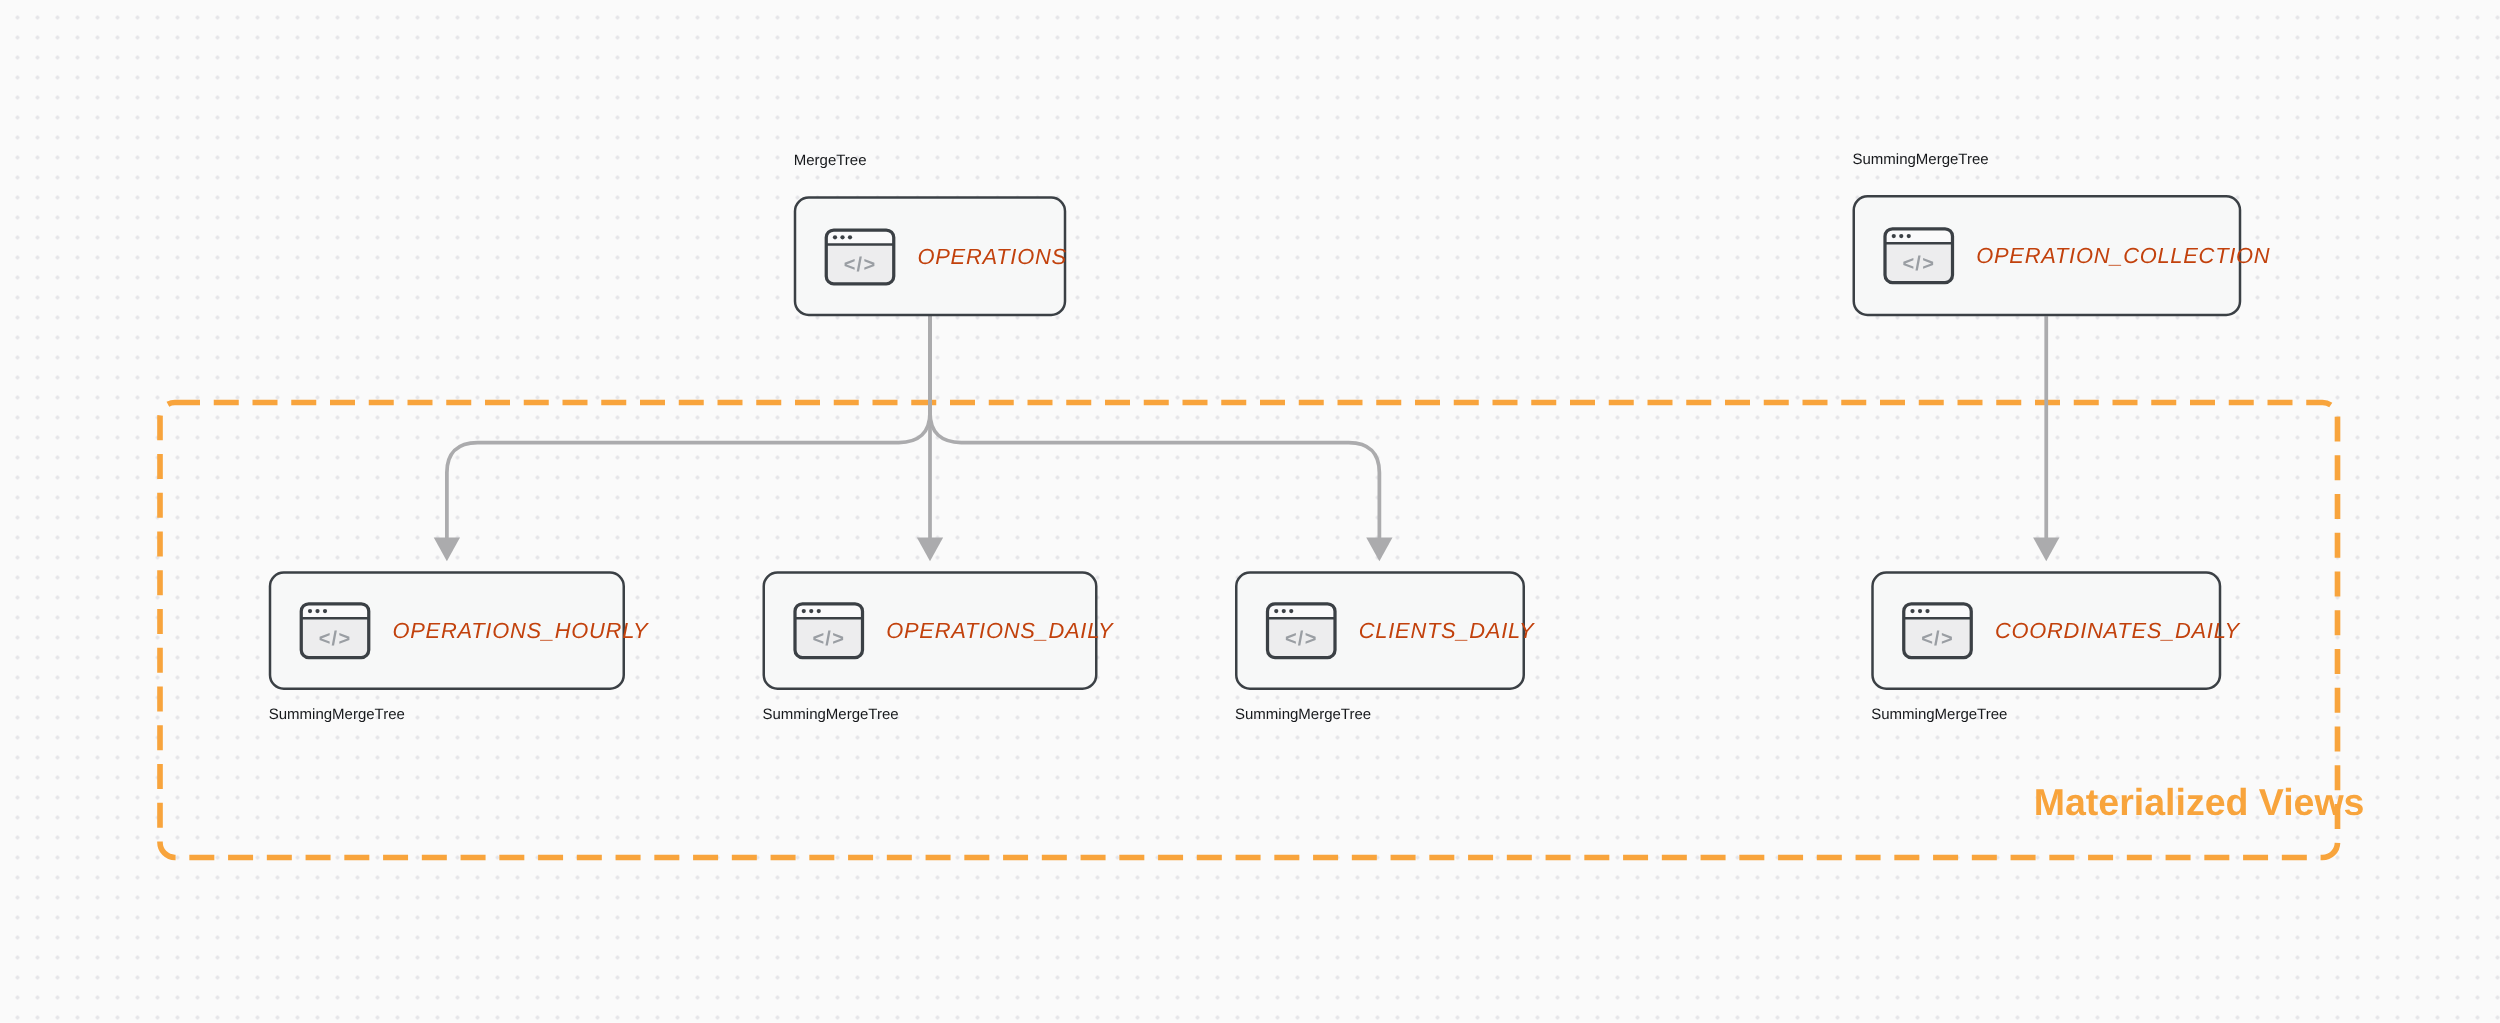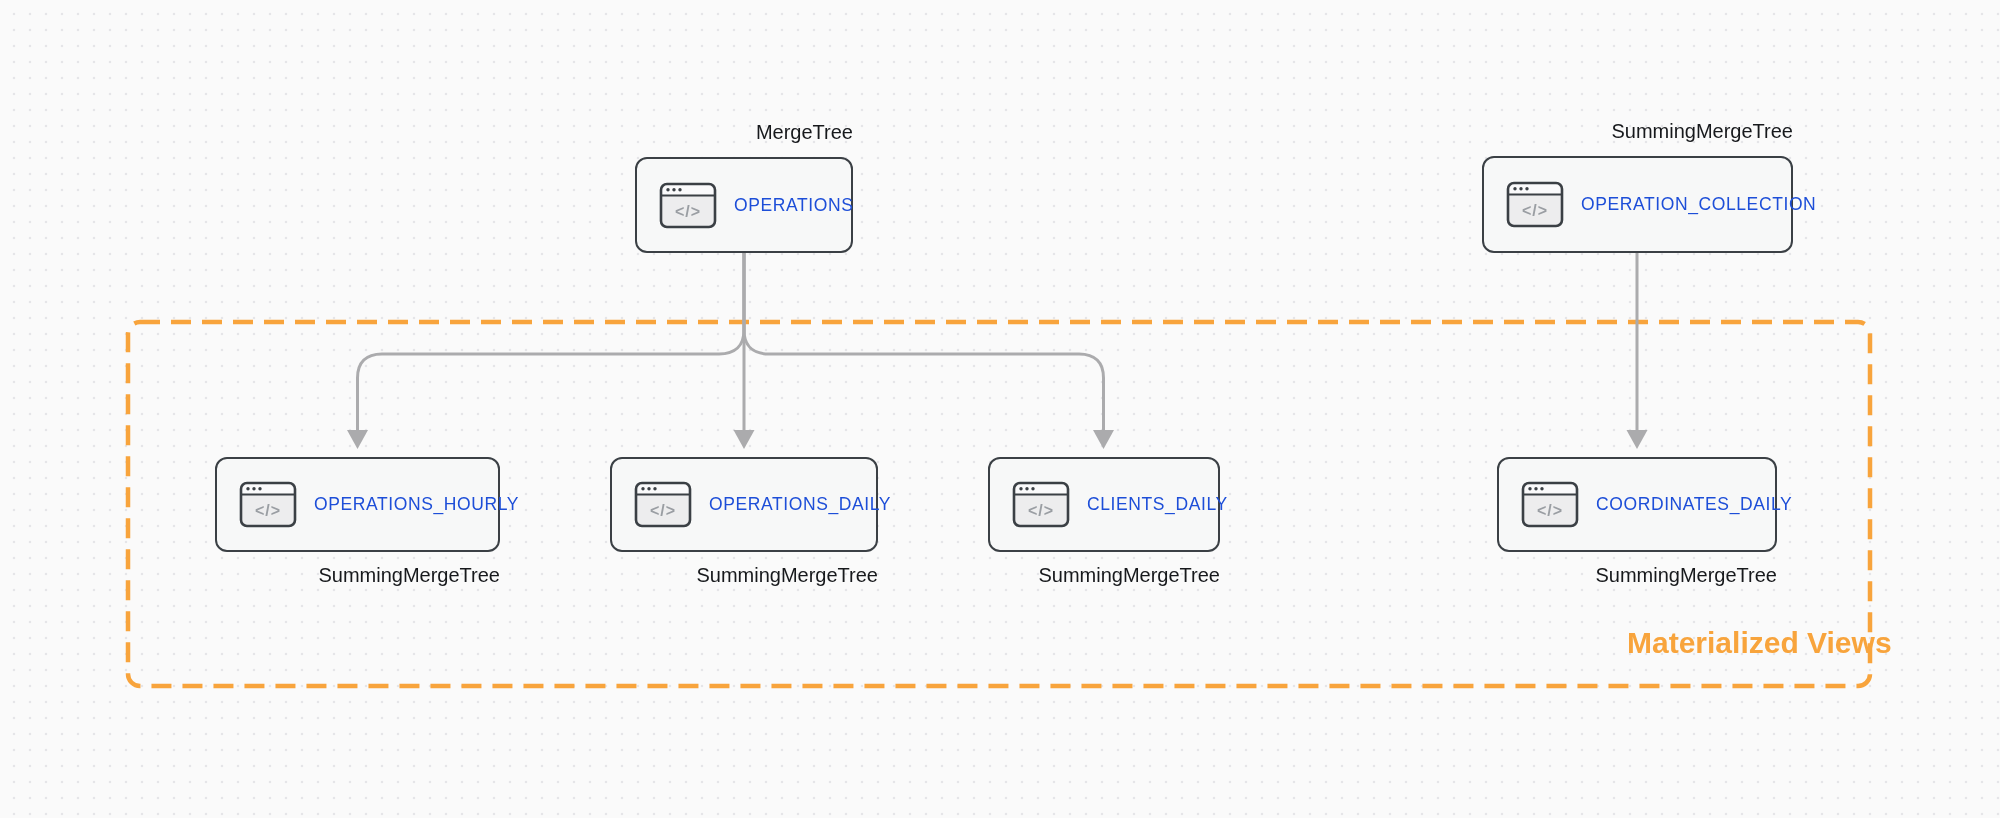--- a/index.html
+++ b/index.html
@@ -36,29 +36,30 @@
     display: flex;
     align-items: center;
     gap: 17px;
     padding-left: 22px;
   }
   .node-icon {
     display: flex;
     flex: 0 0 auto;
   }
   .node-label {
+    font-style: italic;
     font-size: 17.5px;
     letter-spacing: 0.6px;
-    color: #1d4ed8;
+    color: #c2410c;
     white-space: nowrap;
   }
   .engine-label {
     position: absolute;
-    text-align: right;
-    font-size: 20px;
+    text-align: left;
+    font-size: 12px;
     color: #17191C;
     white-space: nowrap;
   }
   .group-label {
     position: absolute;
     font-size: 30px;
     font-weight: bold;
     color: #F8A43C;
     white-space: nowrap;
   }

